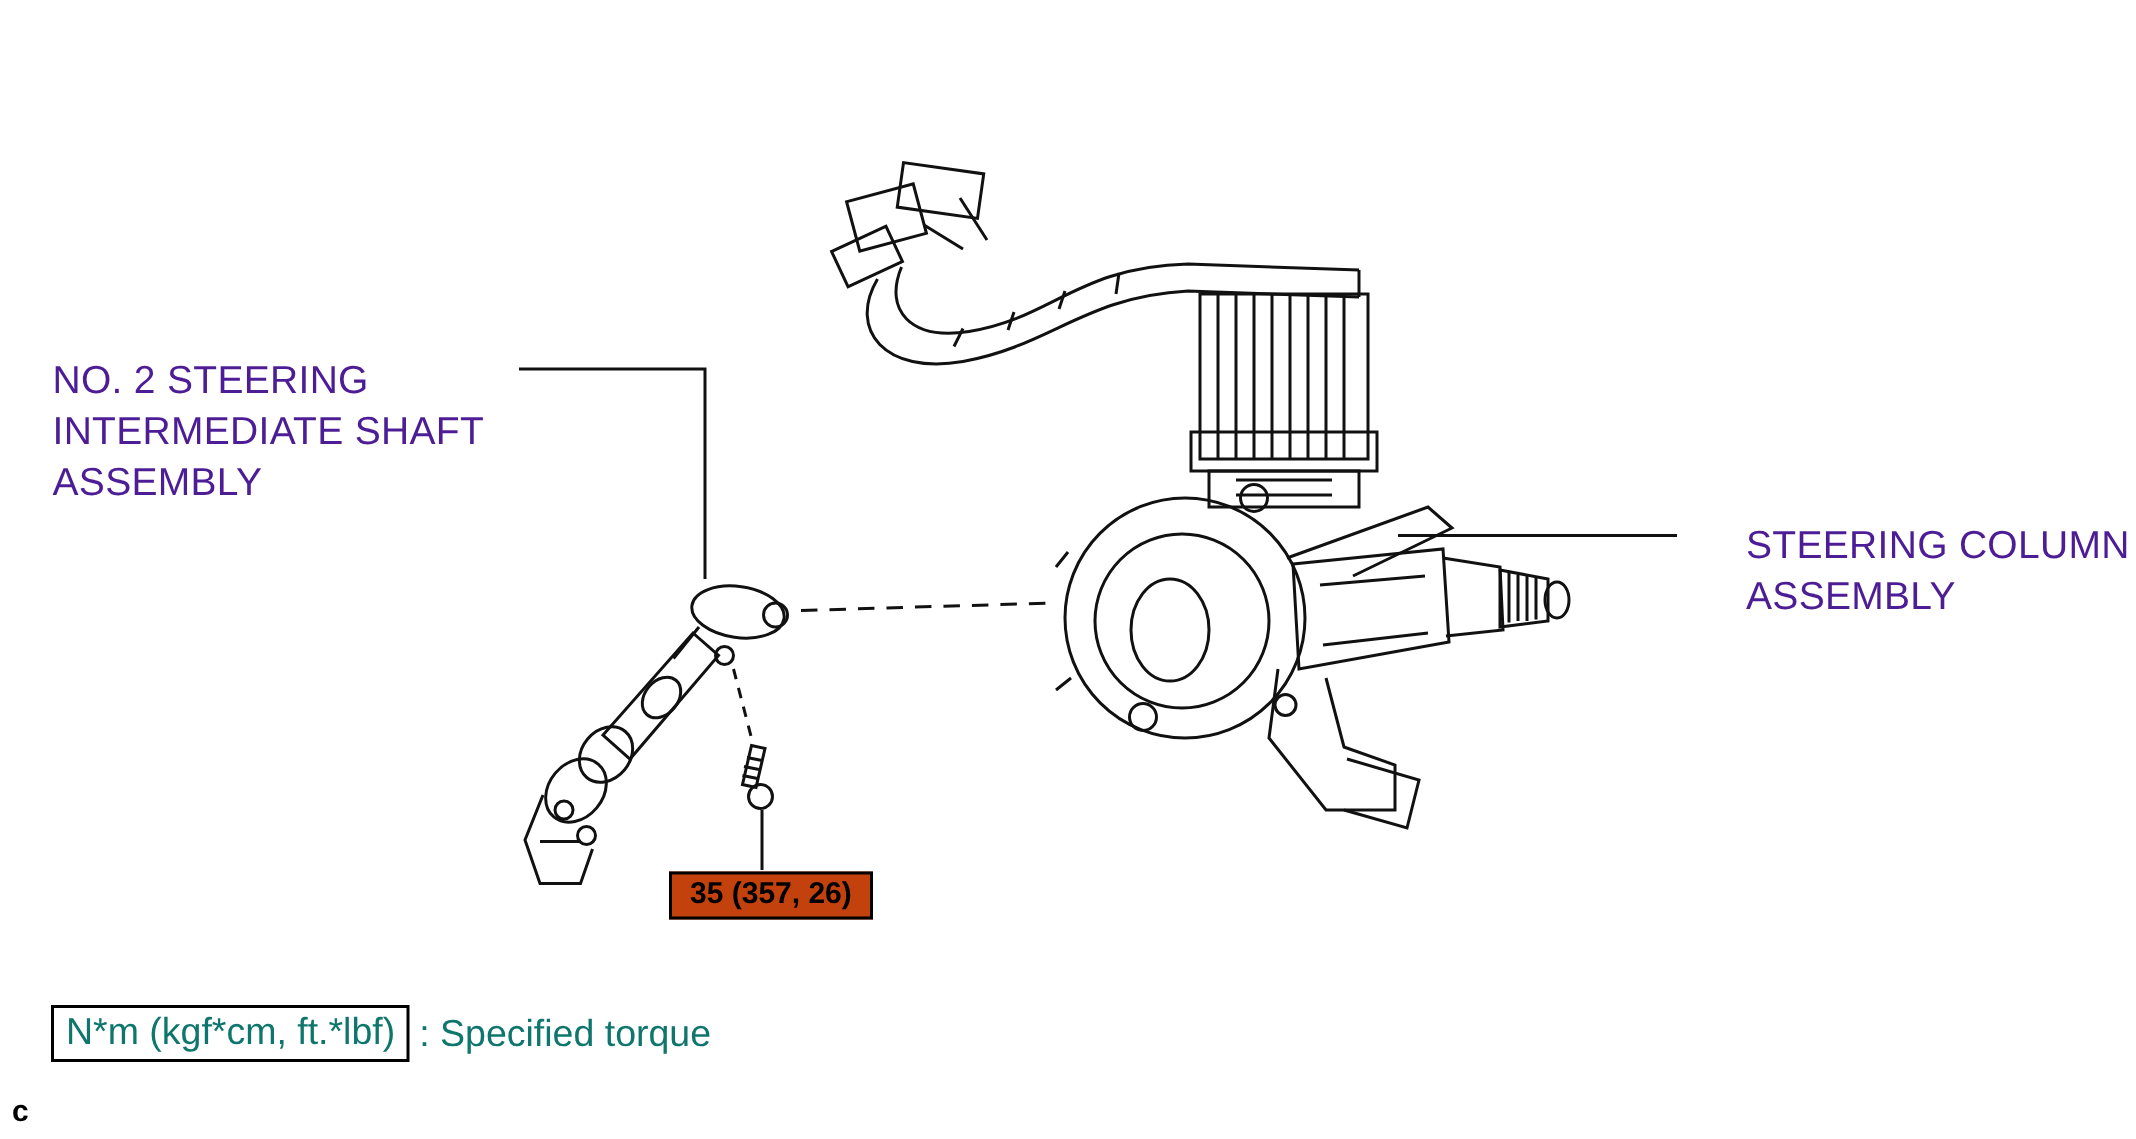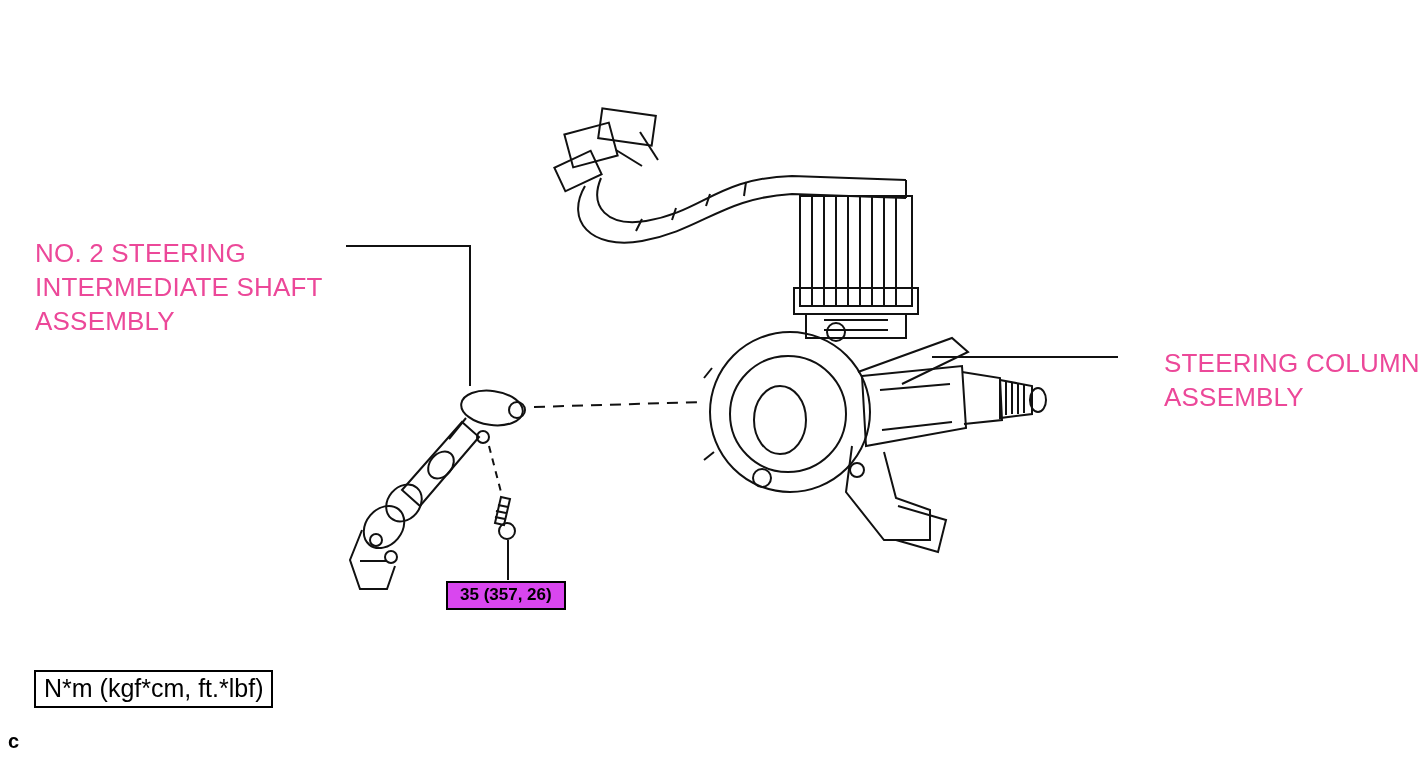--- a/index.html
+++ b/index.html
@@ -17,48 +17,48 @@
   }
   .artwork {
     position: absolute;
     left: 0;
     top: 0;
     width: 1424px;
     height: 759px;
   }
   .label {
     position: absolute;
-    color: #ec4899;
+    color: #4c1d95;
     font-size: 26px;
     line-height: 34px;
     white-space: pre-line;
     letter-spacing: 0.2px;
   }
   .label-left  { left: 35px;  top: 236px; }
   .label-right { left: 1164px; top: 346px; }
   .torque-box {
     position: absolute;
     left: 446px;
     top: 581px;
     border: 2px solid #000000;
-    background: #d946ef;
+    background: #c2410c;
     padding: 2px 12px 3px 12px;
-    font-size: 17px;
+    font-size: 20px;
     font-weight: bold;
     color: #000000;
     white-space: nowrap;
   }
   .legend {
     position: absolute;
     left: 34px;
     top: 670px;
     display: flex;
     align-items: center;
     font-size: 25px;
-    color: #000000;
+    color: #0f766e;
     white-space: nowrap;
   }
   .legend-box {
     border: 2px solid #000000;
     padding: 2px 8px 3px 8px;
     background: #ffffff;
   }
   .legend-text {
     margin-left: 6px;
   }
@@ -170,16 +170,17 @@
 INTERMEDIATE SHAFT
 ASSEMBLY</div>
 
   <div class="label label-right">STEERING COLUMN
 ASSEMBLY</div>
 
   <div class="torque-box">35 (357, 26)</div>
 
   <div class="legend">
     <span class="legend-box">N*m (kgf*cm, ft.*lbf)</span>
+    <span class="legend-text">: Specified torque</span>
   </div>
 
   <div class="page-marker">c</div>
 </div>
 
 </body></html>

